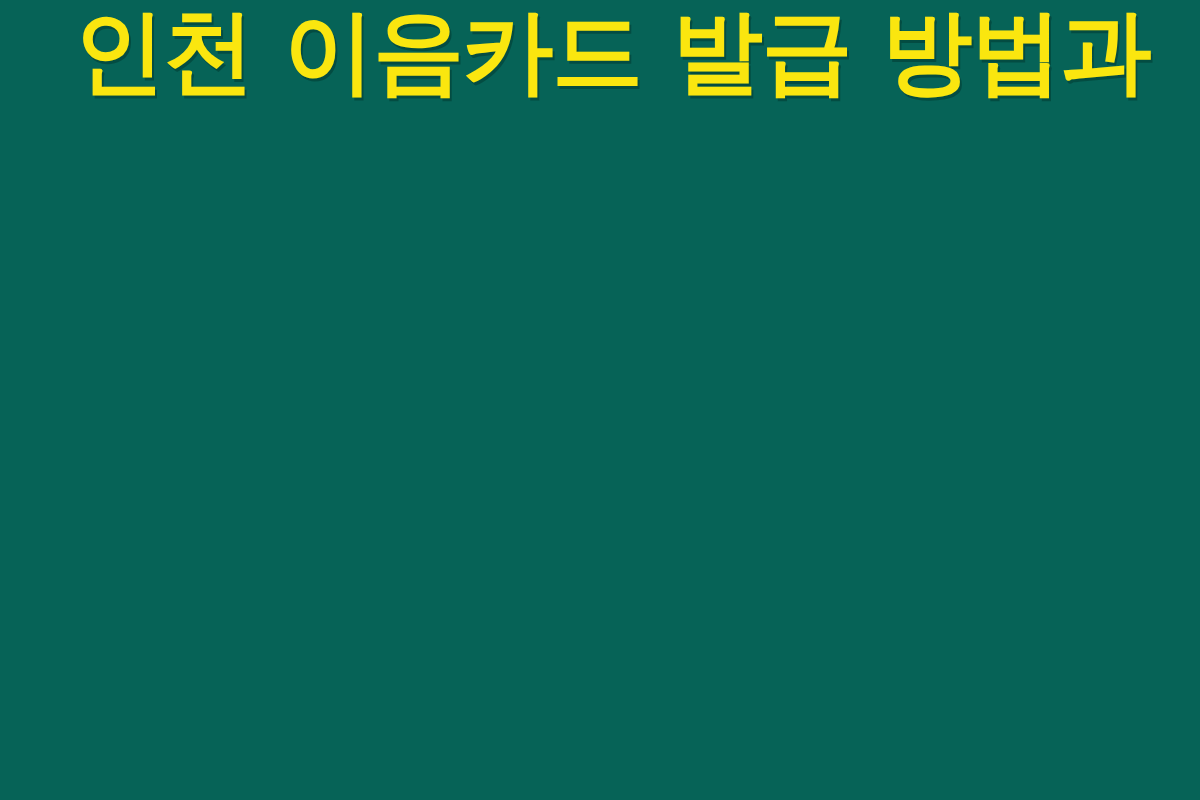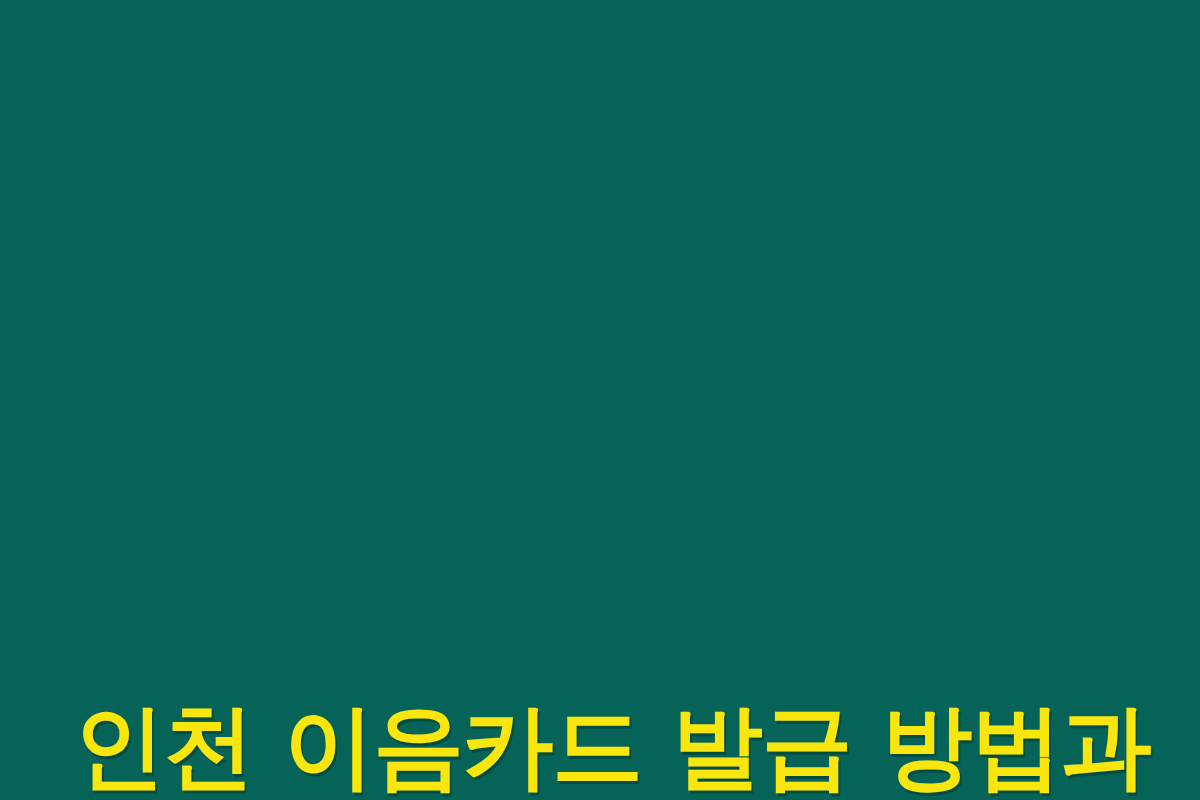--- a/index.html
+++ b/index.html
@@ -17,21 +17,21 @@
   }
 
   .banner {
     position: relative;
     width: 1200px;
     height: 800px;
     background: #066357;
     display: flex;
     flex-direction: column;
     align-items: center;
-    justify-content: flex-end;
+    justify-content: flex-start;
     box-sizing: border-box;
     overflow: hidden;
     padding-left: 24px;
   }
 
   .headline {
     display: flex;
     flex-direction: column;
     align-items: center;
     justify-content: center;

